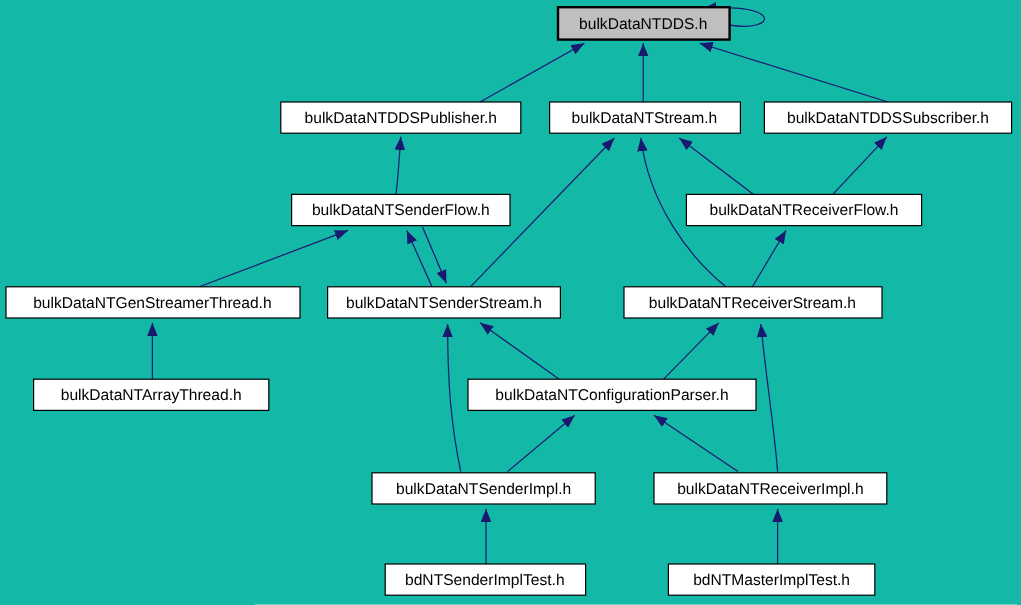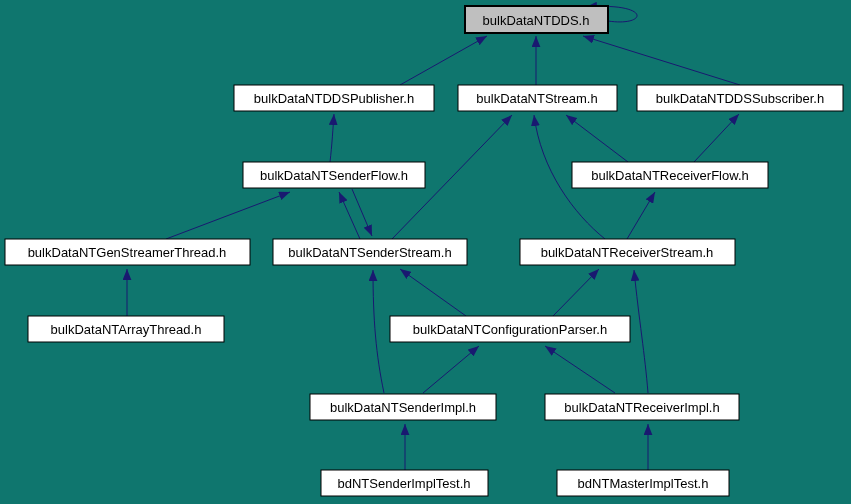--- a/index.html
+++ b/index.html
@@ -4,21 +4,21 @@
 <style>
   html, body {
     margin: 0;
     padding: 0;
     background: #ffffff;
   }
   .canvas {
     position: relative;
     width: 851px;
     height: 504px;
-    background: #0f766e;
+    background: #14b8a6;
     overflow: hidden;
   }
   svg {
     display: block;
     font-family: "Liberation Sans", "DejaVu Sans", sans-serif;
   }
   .edge {
     fill: none;
     stroke-width: 1;
   }

